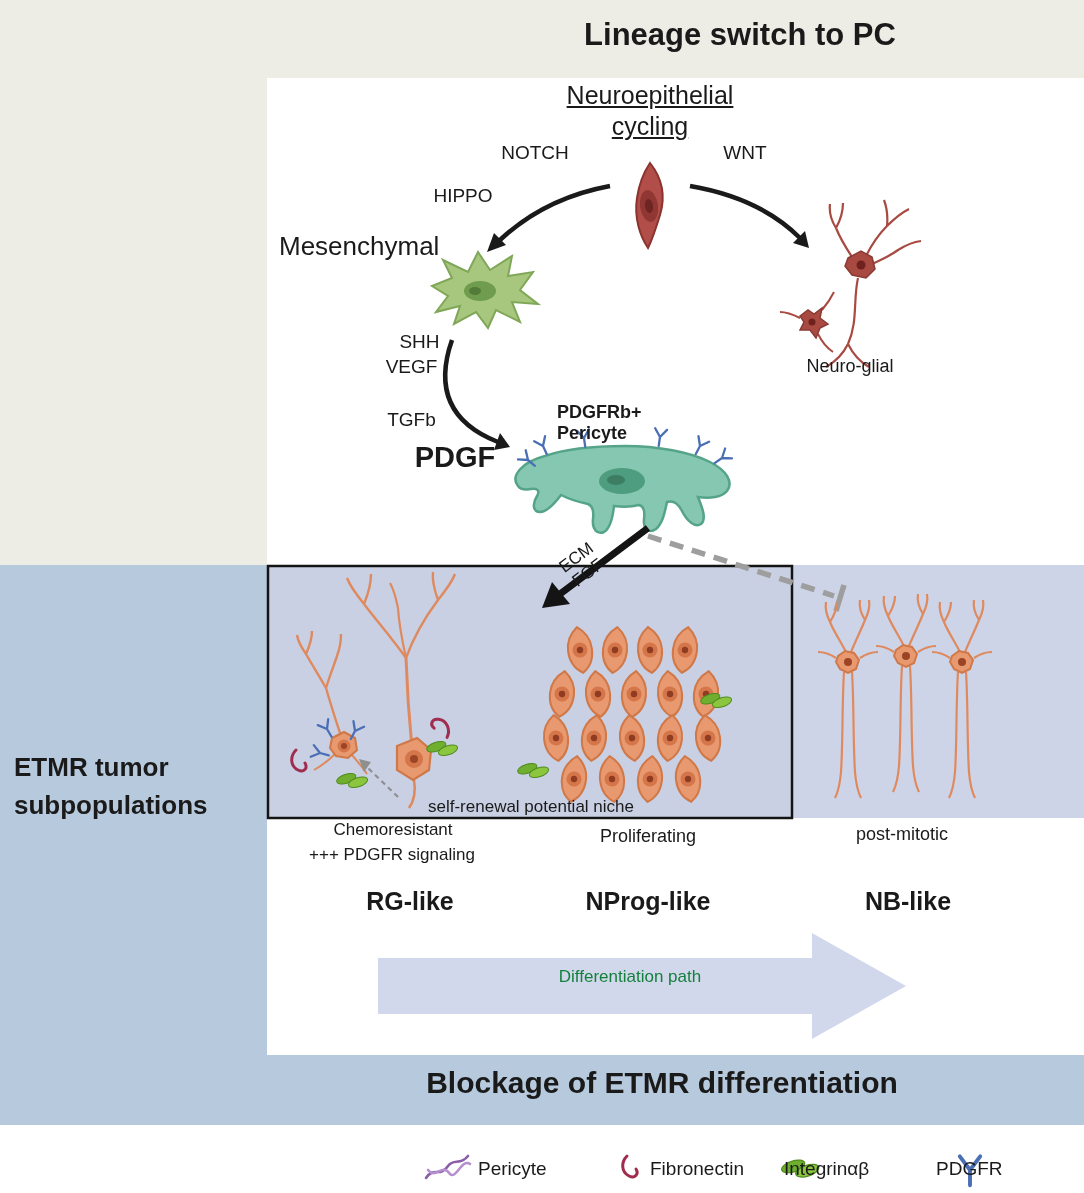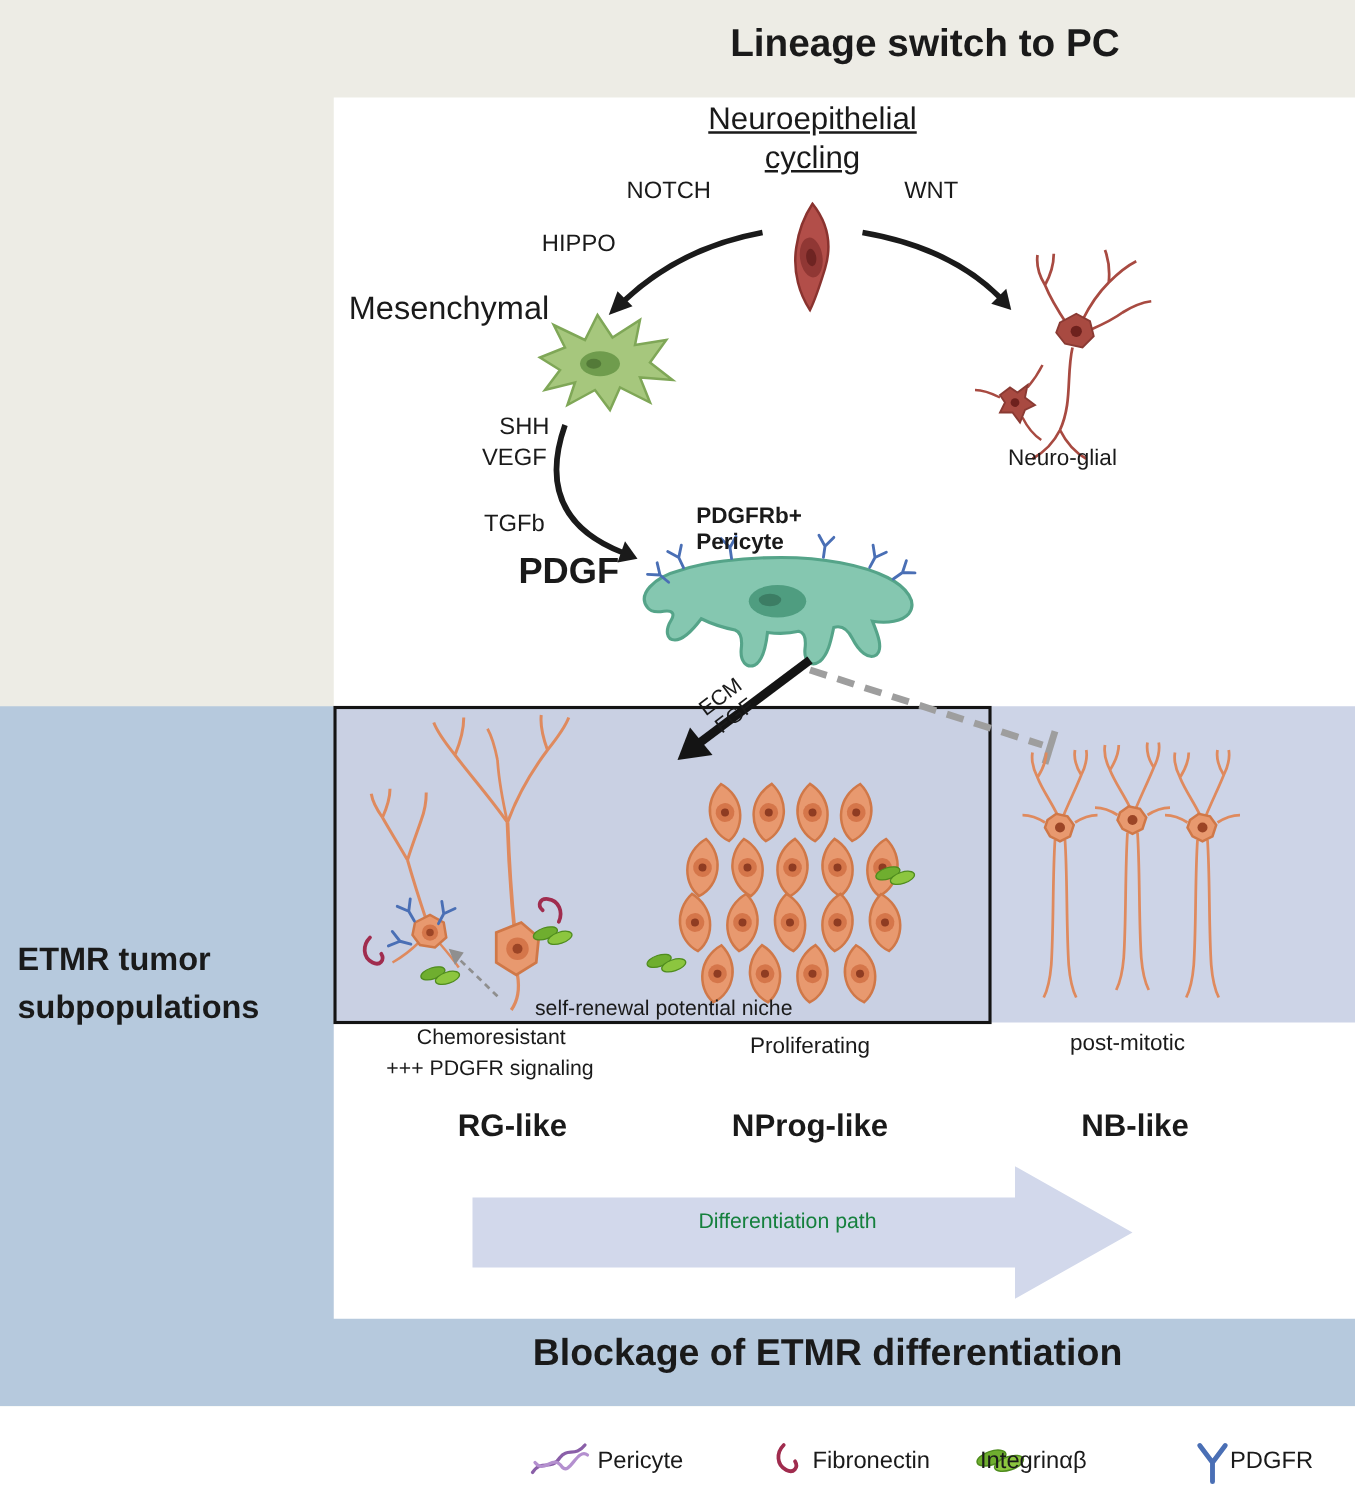--- a/index.html
+++ b/index.html
@@ -253,15 +253,15 @@
   <div class="txt t-sub ctr" style="left:548px;top:887px;width:200px;">NProg-like</div>
   <div class="txt t-sub ctr" style="left:808px;top:887px;width:200px;">NB-like</div>
 
   <div class="txt t-sm ctr" style="left:500px;top:967px;width:260px;color:#15803d;">Differentiation path</div>
 
   <div class="txt t-block ctr" style="left:292px;top:1066px;width:740px;">Blockage of ETMR differentiation</div>
 
   <div class="txt t-leg" style="left:478px;top:1158px;">Pericyte</div>
   <div class="txt t-leg" style="left:650px;top:1158px;">Fibronectin</div>
   <div class="txt t-leg" style="left:784px;top:1158px;">Integrinαβ</div>
-  <div class="txt t-leg" style="left:984px;top:1158px;">PDGFR</div>
+  <div class="txt t-leg" style="left:936px;top:1158px;">PDGFR</div>
 
 </div>
 
 </body></html>

